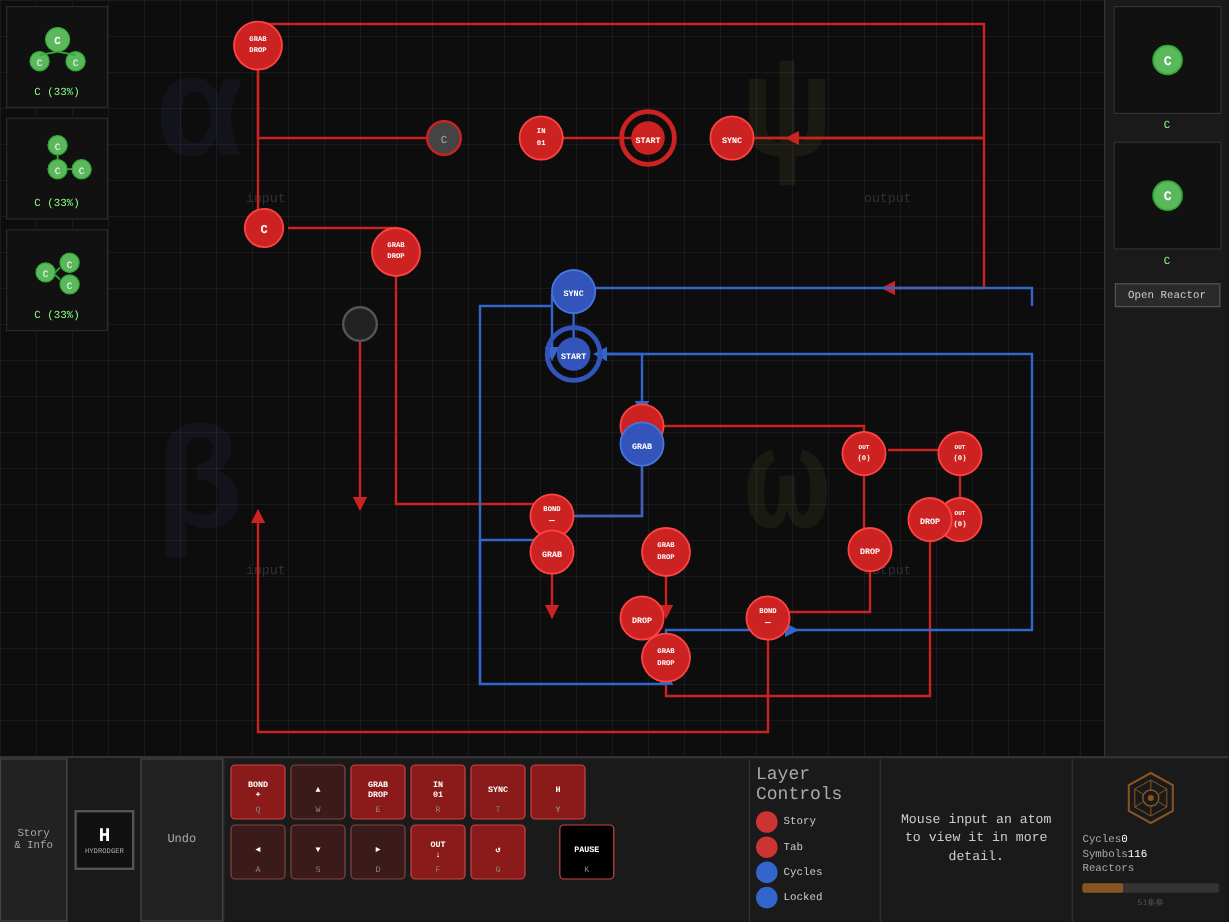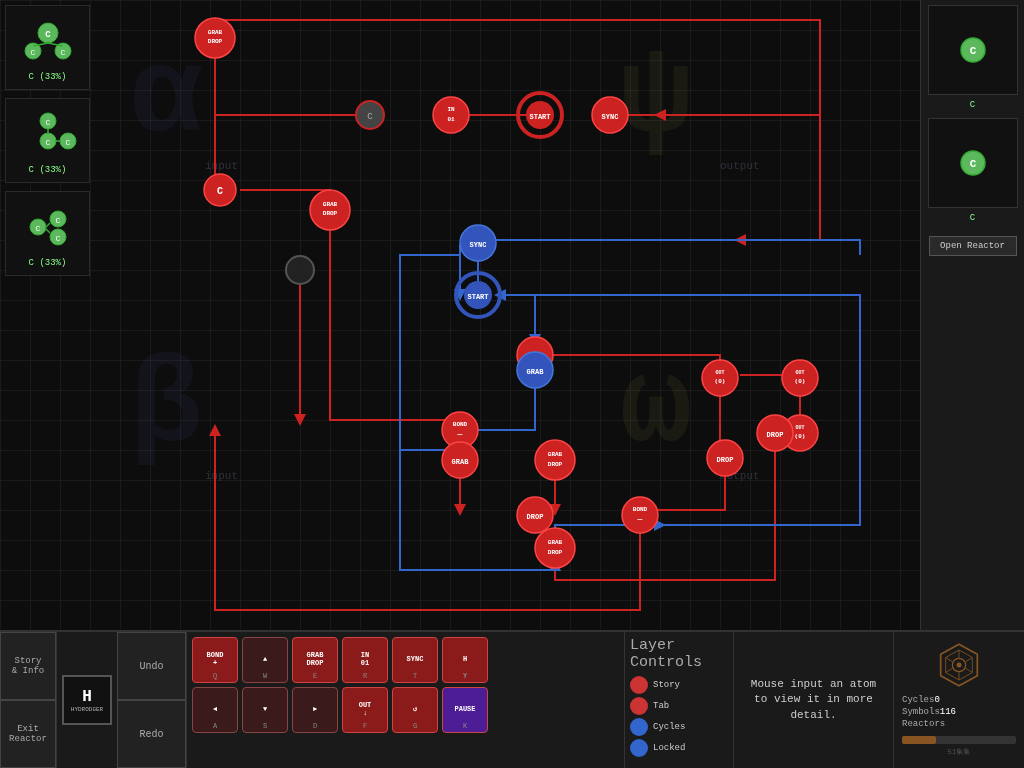--- a/index.html
+++ b/index.html
@@ -209,21 +209,22 @@
 
     .cmd-btn .cmd-text {
       font-size: 7px;
       font-weight: bold;
       line-height: 1.1;
       text-align: center;
     }
 
     
     .cmd-btn.pause-btn {
-      background: #4c1d95;
+      background: #000000;
+      margin-left: 24px;
     }
 
     
     #layer-controls {
       width: 110px;
       border-left: 1px solid #333;
       border-right: 1px solid #333;
       padding: 5px;
       display: flex;
       flex-direction: column;
@@ -569,39 +570,32 @@
   <div class="open-reactor-btn">Open Reactor</div>
 </div>
 
 <div id="bottom-toolbar">
 
   <div id="story-exit-area">
     <div class="story-btn">
       <span style="white-space:pre-line;font-size:9px;">Story
 &amp; Info</span>
     </div>
-    <div class="exit-btn">
-      <span style="white-space:pre-line;font-size:9px;">Exit
-Reactor</span>
-    </div>
   </div>
 
   <div id="hydrogen-display">
     <div class="hydrodger-box">
       <span class="h-symbol">H</span>
       <span class="h-name">HYDRODGER</span>
     </div>
   </div>
 
   <div id="undo-redo-area">
     <div class="undo-btn">
       <span>Undo</span>
-    </div>
-    <div class="redo-btn">
-      <span>Redo</span>
     </div>
   </div>
 
   <div id="command-area">
     <div class="cmd-row">
       <div class="cmd-btn">
         <span class="cmd-text" style="white-space:pre-line;">BOND
 +</span>
         <span class="key-label">Q</span>
       </div>

